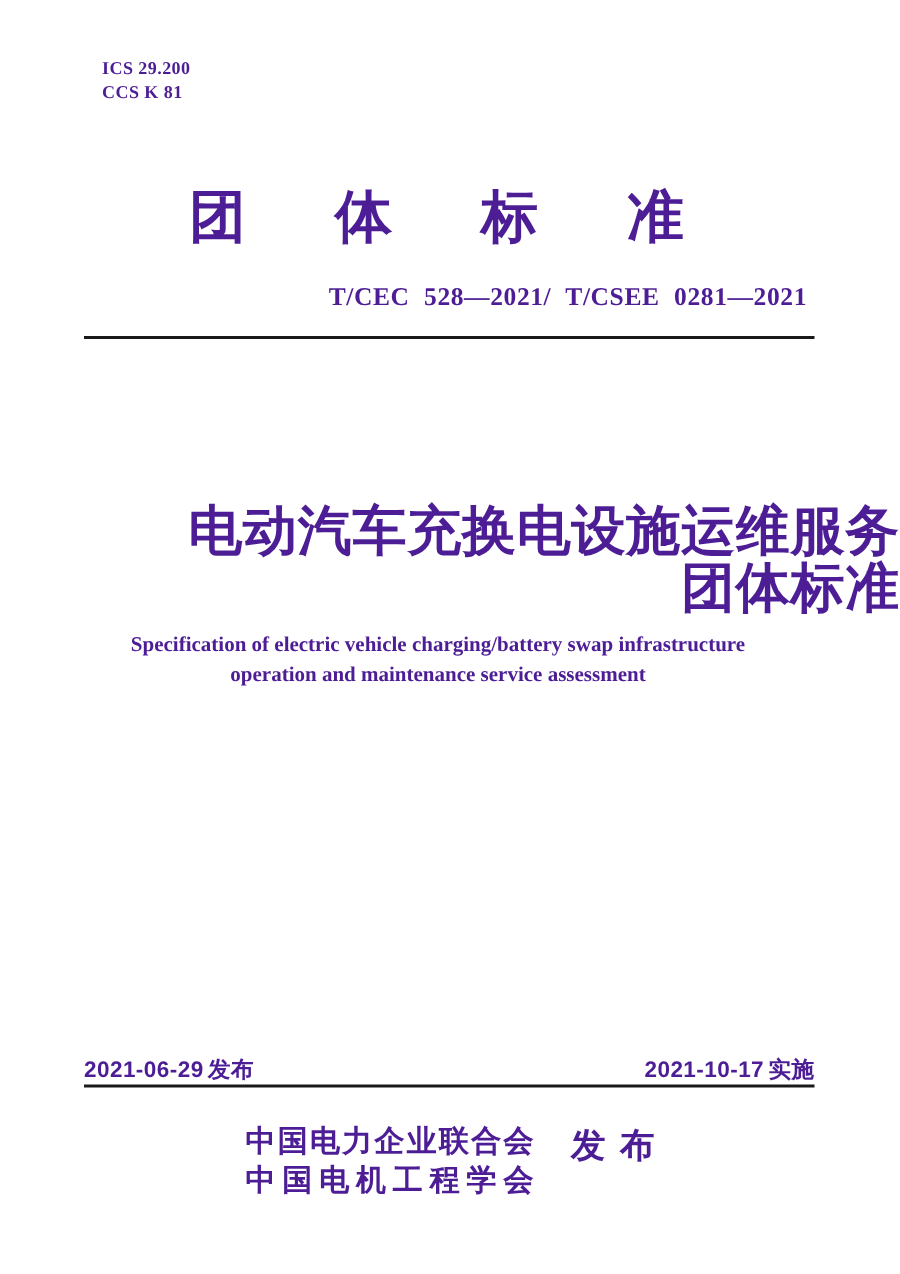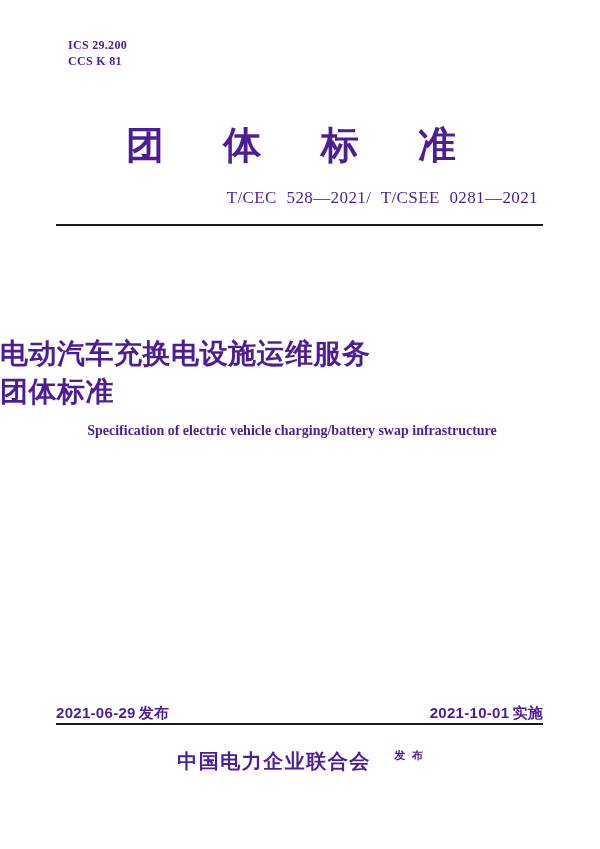--- a/index.html
+++ b/index.html
@@ -36,21 +36,21 @@
     line-height: 44px;
     text-align: justify;
     text-align-last: justify;
     white-space: nowrap;
   }
 
   .standard-number {
     position: absolute;
     right: 62px;
     top: 177px;
-    font-weight: normal;
+    font-weight: bold;
     font-size: 17px;
     letter-spacing: 0.4px;
     word-spacing: 5px;
     white-space: nowrap;
   }
 
   .rule {
     position: absolute;
     left: 56px;
     width: 487px;
@@ -58,23 +58,23 @@
     background: #1a1a1a;
   }
   .rule-top { top: 213px; }
   .rule-bottom { top: 712px; }
 
   .title-zh {
     position: absolute;
     left: 0;
     right: 0;
     top: 324px;
-    text-align: left;
+    text-align: right;
     font-weight: bold;
-    font-size: 28px;
+    font-size: 36px;
     line-height: 38px;
     letter-spacing: 0.5px;
   }
 
   .title-en {
     position: absolute;
     left: 24px;
     right: 40px;
     top: 410px;
     text-align: center;
@@ -114,21 +114,21 @@
     font-size: 20px;
     line-height: 26px;
   }
   .publisher-line {
     text-align: justify;
     text-align-last: justify;
     white-space: nowrap;
   }
   .publish-label {
     font-weight: bold;
-    font-size: 11px;
+    font-size: 23px;
     word-spacing: 4px;
     white-space: nowrap;
   }
 </style>
 </head>
 <body>
 
 <div class="page">
 
   <div class="ics-block serif">
@@ -142,33 +142,35 @@
 
   <div class="rule rule-top"></div>
 
   <div class="title-zh sans">
     <div>电动汽车充换电设施运维服务</div>
     <div>团体标准</div>
   </div>
 
   <div class="title-en serif">
     <div>Specification of electric vehicle charging/battery swap infrastructure</div>
+    <div>operation and maintenance service assessment</div>
   </div>
 
   <div class="dates-row sans">
     <div class="date-cell">
       <span>2021-06-29</span><span class="date-label">发布</span>
     </div>
     <div class="date-cell">
-      <span>2021-10-01</span><span class="date-label">实施</span>
+      <span>2021-10-17</span><span class="date-label">实施</span>
     </div>
   </div>
 
   <div class="rule rule-bottom"></div>
 
   <div class="publisher-row serif">
     <div class="publisher-names">
       <div class="publisher-line">中国电力企业联合会</div>
+      <div class="publisher-line">中国电机工程学会</div>
     </div>
     <div class="publish-label">发 布</div>
   </div>
 
 </div>
 
 </body></html>

